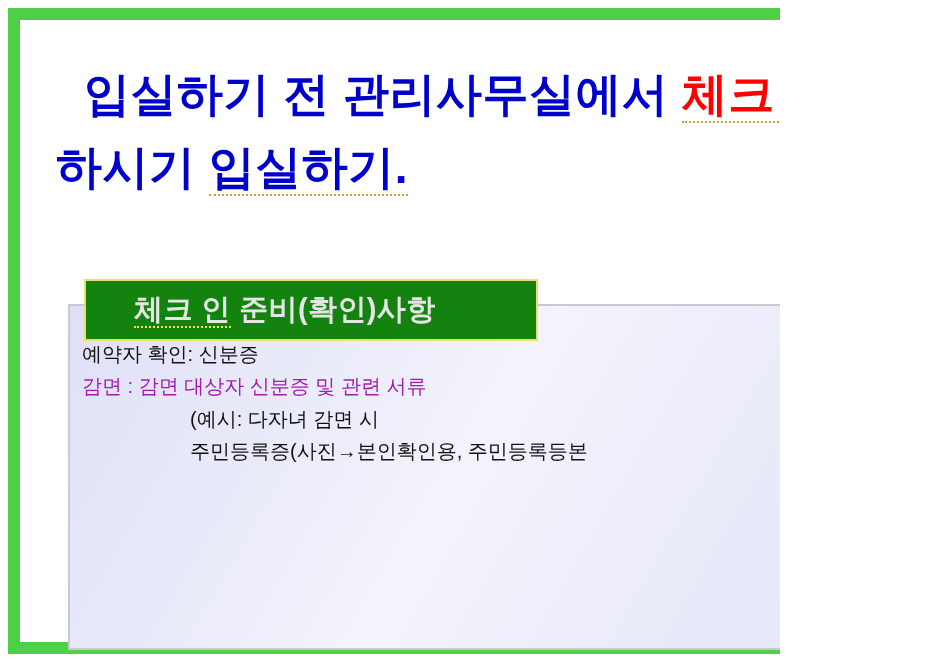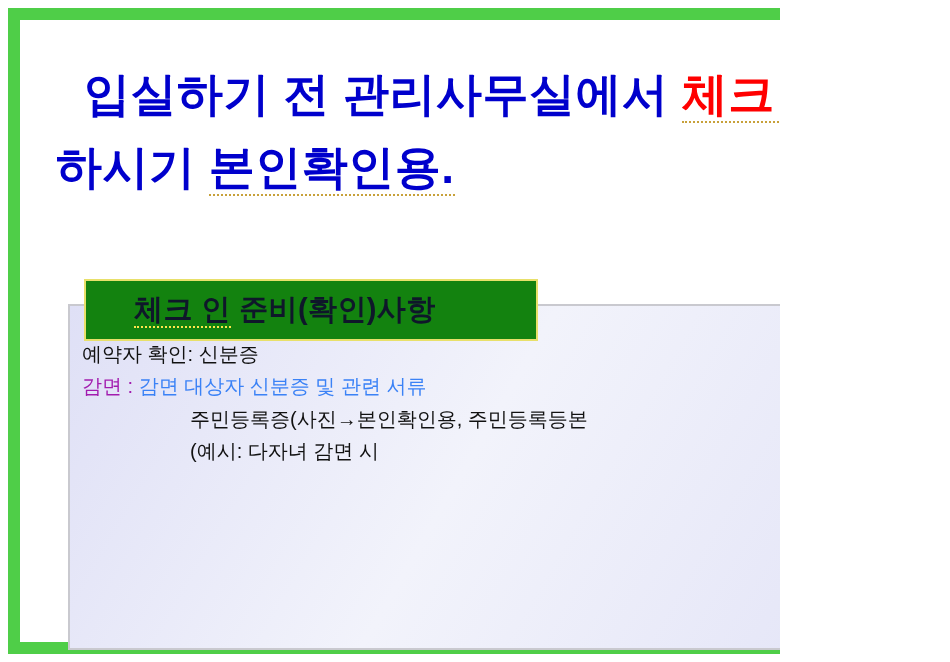--- a/index.html
+++ b/index.html
@@ -80,21 +80,21 @@
     height: 62px;
     background: #13820f;
     border: 2px solid #e8e06a;
     box-sizing: border-box;
     display: flex;
     align-items: center;
     padding-left: 48px;
     z-index: 5;
   }
   .banner-text {
-    color: #0f172a;
+    color: #e5e5e5;
     font-size: 29px;
     font-weight: bold;
     white-space: nowrap;
     letter-spacing: 0.4px;
   }
   .banner-text .bn-ul {
     border-bottom: 2px dotted #ffe44d;
     padding-bottom: 1px;
   }
 
@@ -104,48 +104,48 @@
     left: 62px;
     top: 318px;
     width: 800px;
     font-size: 20px;
     color: #111111;
     line-height: 1.62;
     white-space: nowrap;
   }
   .body-lines .row { display: block; }
   .row.indent { padding-left: 108px; }
-  .red-text { color: #3b82f6; }
+  .red-text { color: #a21caf; }
   .lbl { color: #a21caf; }
 </style>
 </head>
 <body>
 
 <div class="slide">
 
   <div class="green-frame">
 
     <div class="headline">
       <span class="l1"><span>입실하기 전 관리사무실에서 </span><span class="hl-red">체크 인</span></span>
-      <span class="l2"><span>하시기 </span><span class="hl-underline">본인확인용.</span></span>
+      <span class="l2"><span>하시기 </span><span class="hl-underline">입실하기.</span></span>
     </div>
 
     <div class="panel"></div>
 
     <div class="banner">
       <span class="banner-text"><span class="bn-ul">체크 인</span><span> 준비(확인)사항</span></span>
     </div>
 
     <div class="body-lines">
 
       <span class="row"><span>예약자 확인: 신분증</span></span>
 
       <span class="row"><span class="lbl">감면 : </span><span class="red-text">감면 대상자 신분증 및 관련 서류</span></span>
 
+      <span class="row indent"><span>(예시: 다자녀 감면 시</span></span>
+
       <span class="row indent"><span>주민등록증(사진→본인확인용, 주민등록등본</span></span>
-
-      <span class="row indent"><span>(예시: 다자녀 감면 시</span></span>
 
 
     </div>
 
   </div>
 </div>
 
 </body></html>

